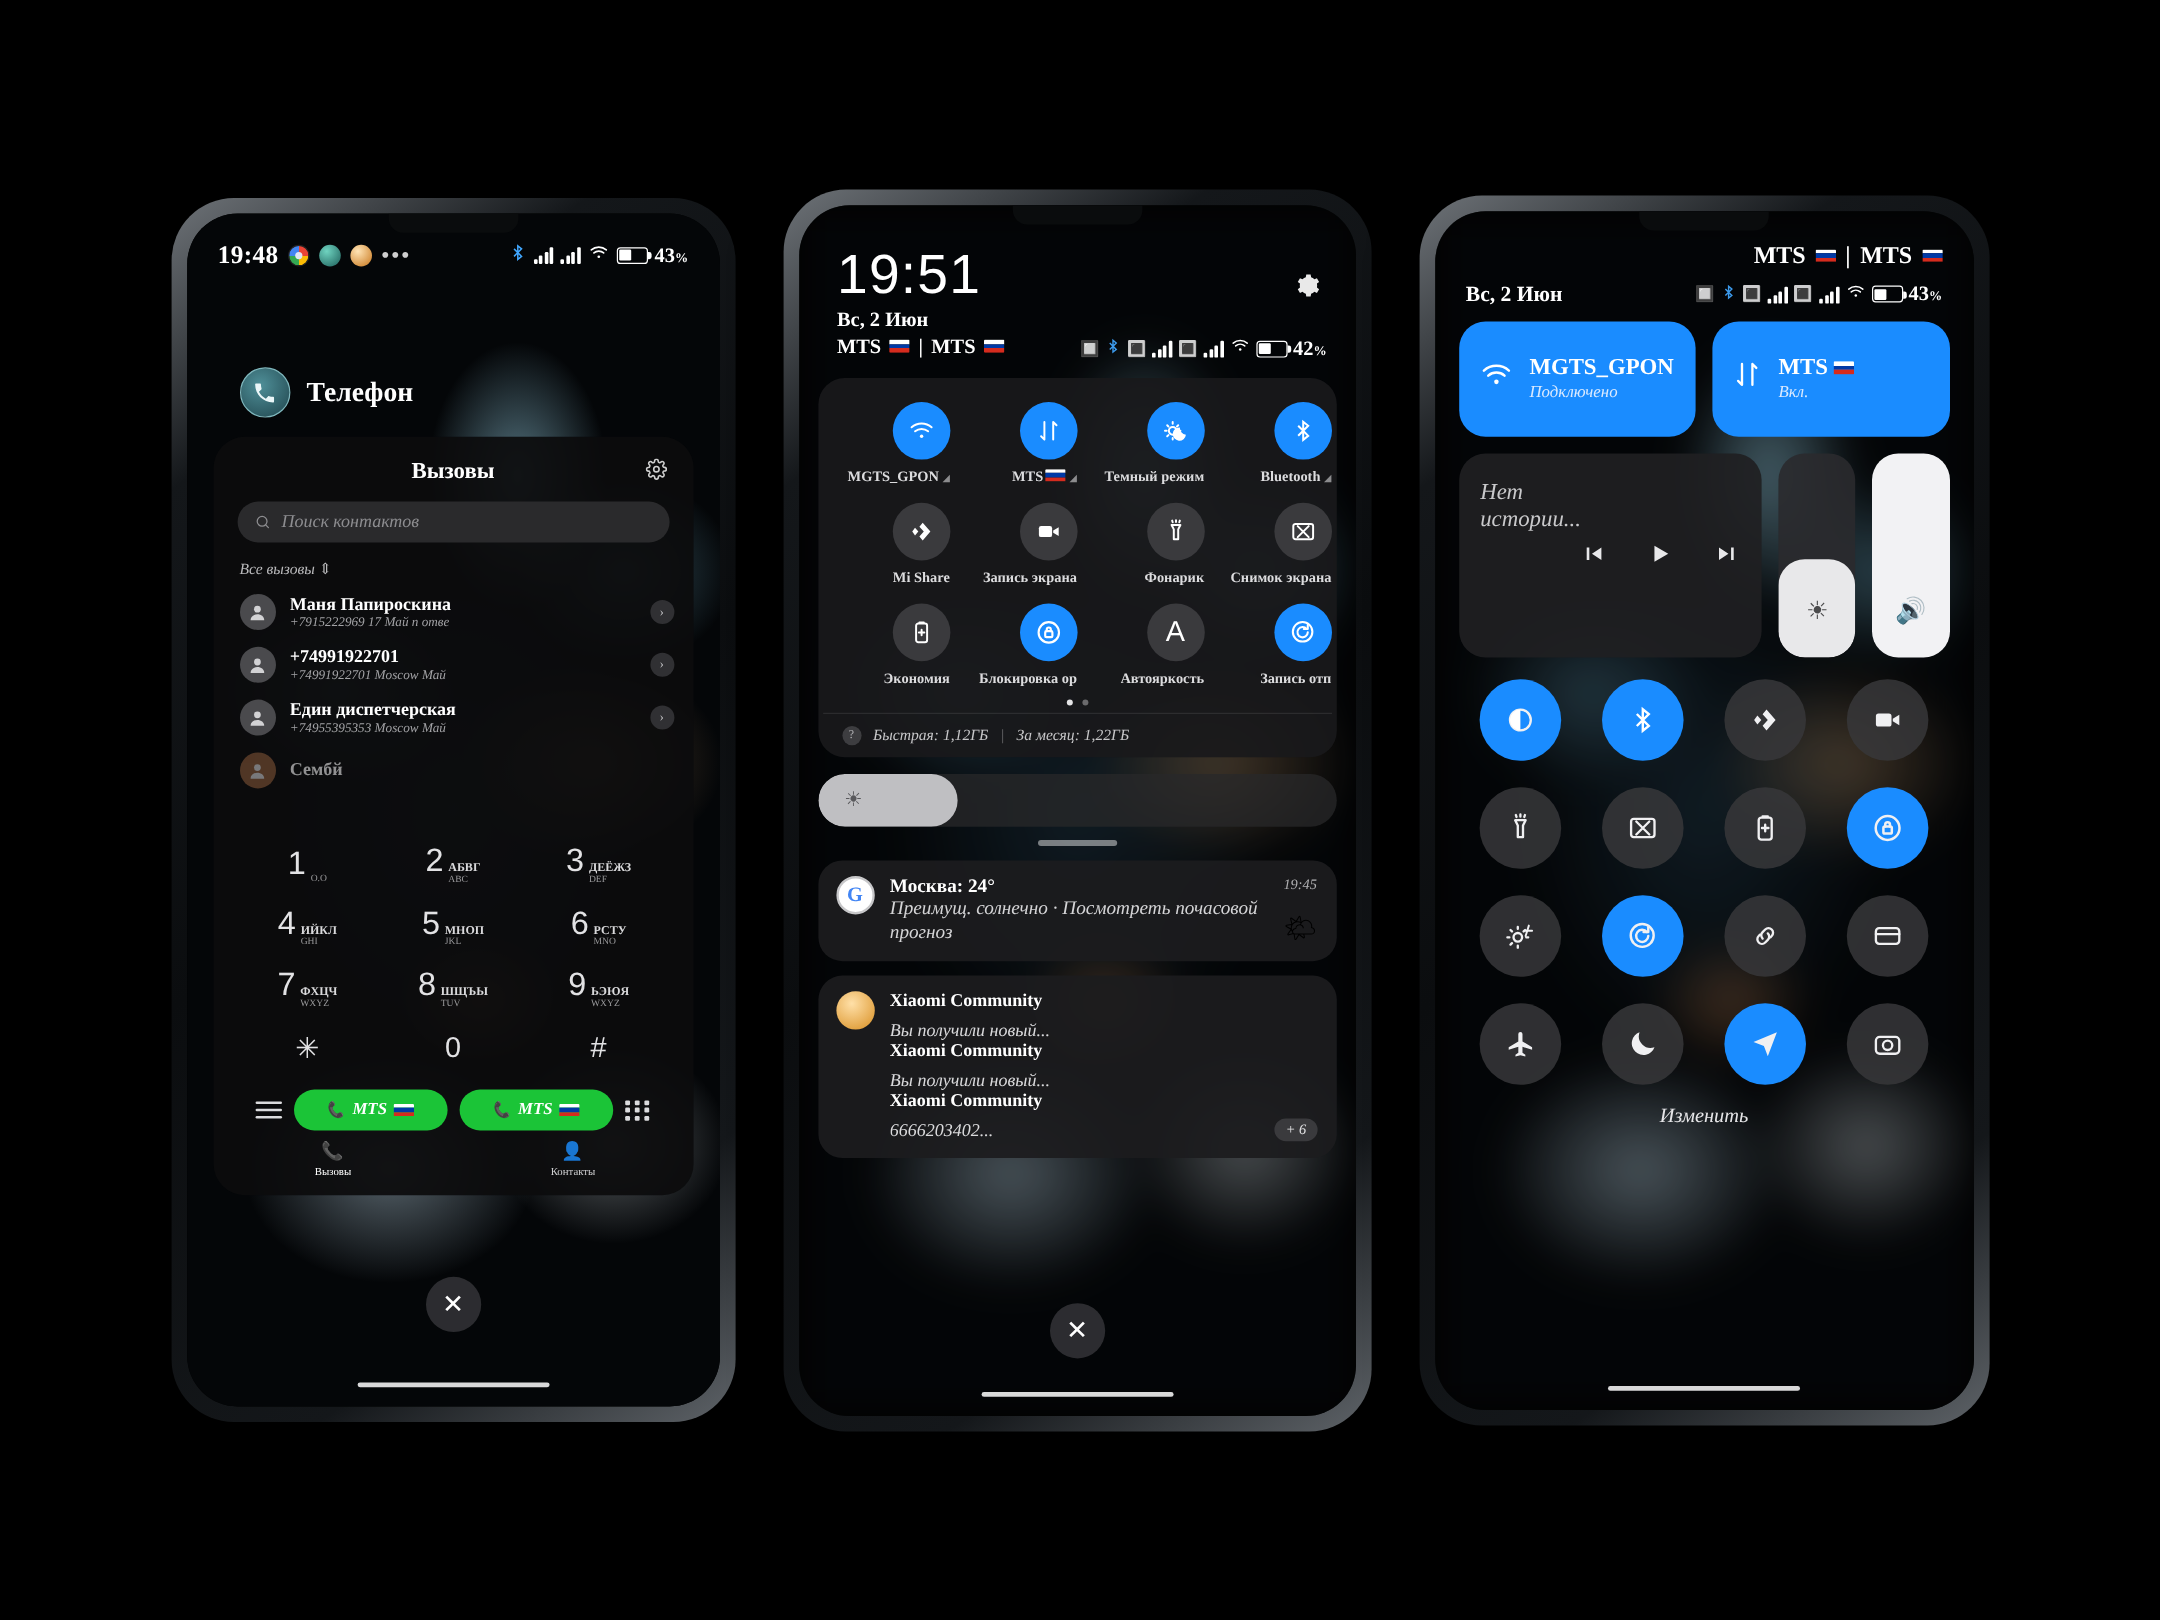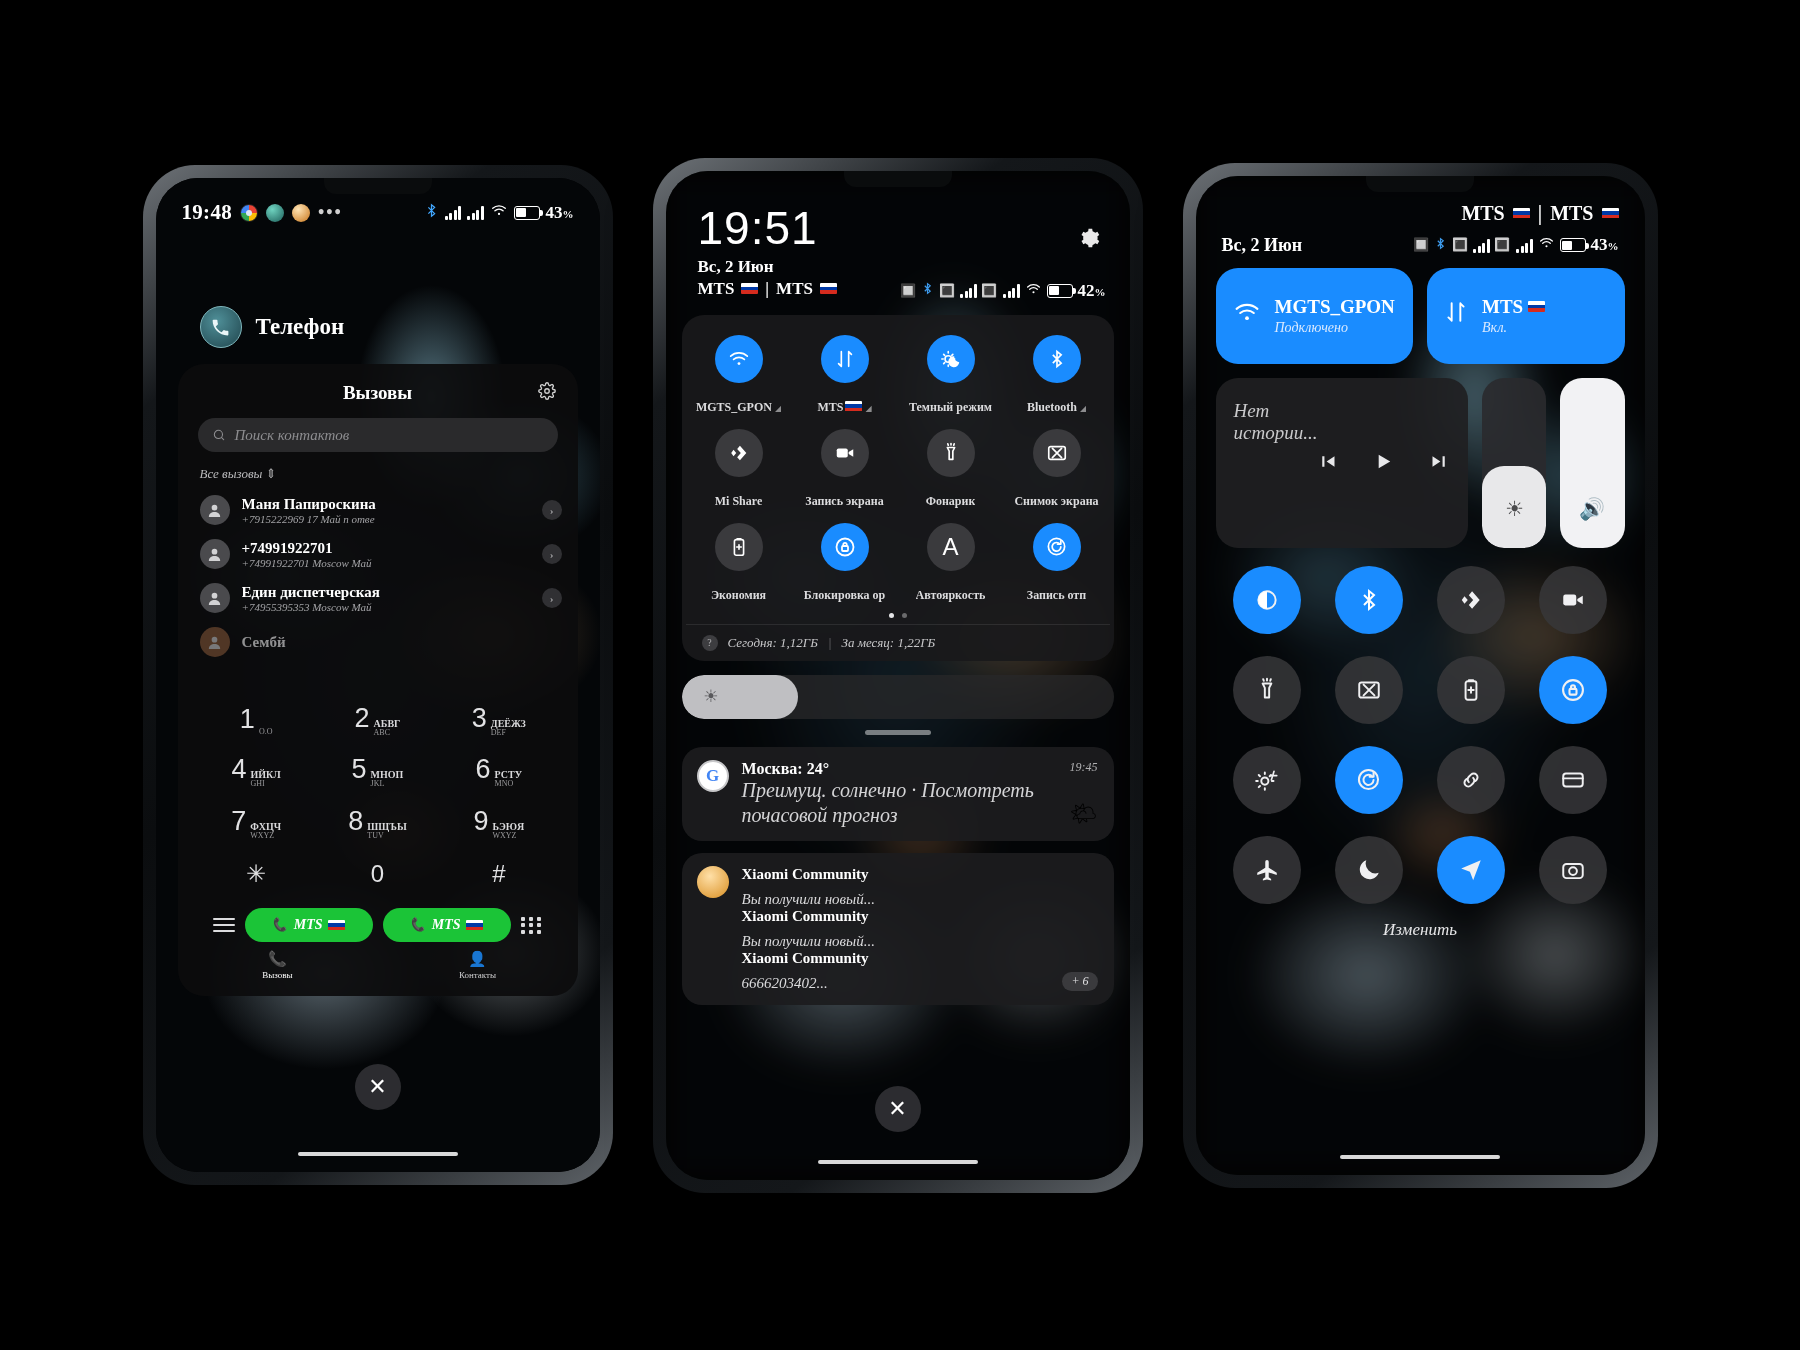--- a/index.html
+++ b/index.html
@@ -191,21 +191,21 @@
     position:absolute; right:24px; top:110px;
     display:flex; align-items:center; gap:5px; color:#fff; font-size:15px; font-weight:700;
   }
   .mini-ic { font-size:13px; opacity:.92; }
 
   .qs-panel {
     position:relative; z-index:15; margin:16px 16px 0;
     background:rgba(25,25,27,.92); border-radius:22px; padding:14px 4px 6px;
   }
   .qs-grid { display:grid; grid-template-columns:repeat(4,1fr); row-gap:6px; }
-  .qs { display:flex; flex-direction:column; align-items:center; gap:17px; padding:6px 0 2px;}
+  .qs { display:flex; flex-direction:column; align-items:flex-end; gap:7px; padding:6px 0 2px;}
   .qs-ic { width:48px;height:48px;border-radius:50%; background:#3a3a3d; display:flex;align-items:center;justify-content:center; color:#fff; font-size:21px;}
   .qs-ic.on { background:#1a8cff; }
   .qs-lb { color:#dcdcde; font-size:12px; font-weight:700; white-space:nowrap; max-width:108px; overflow:hidden; text-overflow:clip;}
   .qs-lb .cv{font-size:8px;color:#8c8c8e;margin-left:3px;}
   .qs-dots { display:flex; justify-content:center; gap:8px; padding:8px 0 6px;}
   .qs-dots i{width:5px;height:5px;border-radius:50%;background:#6a6a6c;}
   .qs-dots i.on{background:#e4e4e6;}
   .qs-data { border-top:1px solid rgba(255,255,255,.09); display:flex; align-items:center; gap:10px; padding:10px 16px 4px; color:#c7c7c9; font-size:13px; font-style:italic;}
   .qs-data .q{width:16px;height:16px;border-radius:50%;background:#3d3d40;display:flex;align-items:center;justify-content:center;font-size:10px;color:#b5b5b7;font-style:normal;}
   .qs-data .sep{opacity:.45;}
@@ -220,21 +220,21 @@
   .notif {
     position:relative; z-index:15; margin:12px 16px 0;
     background:rgba(28,28,30,.93); border-radius:20px; padding:13px 15px;
     display:flex; gap:13px;
   }
   .notif-ic { width:32px;height:32px;border-radius:50%; flex:0 0 auto; display:flex;align-items:center;justify-content:center;font-size:17px;font-weight:700;}
   .g-ic { background:#fff; color:#4285f4; border:2px solid #c7c7c9; position:relative;}
   .mi-ic { background: radial-gradient(circle at 40% 32%, #ffe0a8, #d98f22); }
   .notif-body{flex:1;min-width:0;}
   .n-title{color:#fff;font-size:16px;font-weight:700;}
-  .n-sub{color:#d4d4d6;font-size:20px;font-style:italic;line-height:1.25;}
+  .n-sub{color:#d4d4d6;font-size:16px;font-style:italic;line-height:1.25;}
   .n-time{color:#b0b0b2;font-size:12px;position:absolute;right:16px;top:13px;font-style:italic;}
   .n-emoji{position:absolute;right:16px;bottom:14px;font-size:22px;}
   .nline{display:flex;gap:8px;align-items:baseline;flex-direction:column;}
   .nline b{color:#fff;font-size:15px;font-weight:700;white-space:nowrap;}
   .nline span{color:#dadadc;font-size:15px;font-style:italic;white-space:nowrap;overflow:hidden;}
   .nmore{position:absolute;right:16px;bottom:14px;background:#3a3a3d;color:#e0e0e2;font-size:12px;border-radius:11px;padding:2px 9px;font-style:italic;}
 
   
   .cc-head { position:relative; z-index:16; padding:26px 26px 0; }
   .cc-carriers { display:flex; justify-content:flex-end; align-items:center; gap:8px; color:#fff; font-size:20px; font-weight:700;}
@@ -716,21 +716,21 @@
           </div>
         </div>
 
         <div class="qs-dots">
             <i class="on"></i>
             <i></i>
           </div>
 
         <div class="qs-data">
           <span class="q">?</span>
-          <span>Сегодня: 1,12ГБ</span>
+          <span>Быстрая: 1,12ГБ</span>
           <span class="sep">|</span>
           <span>За месяц: 1,22ГБ</span>
         </div>
       </div>
 
       <div class="bright-bar">
         <div class="bright-fill" style="width: 27%;">
           <span>☀</span>
         </div>
       </div>

